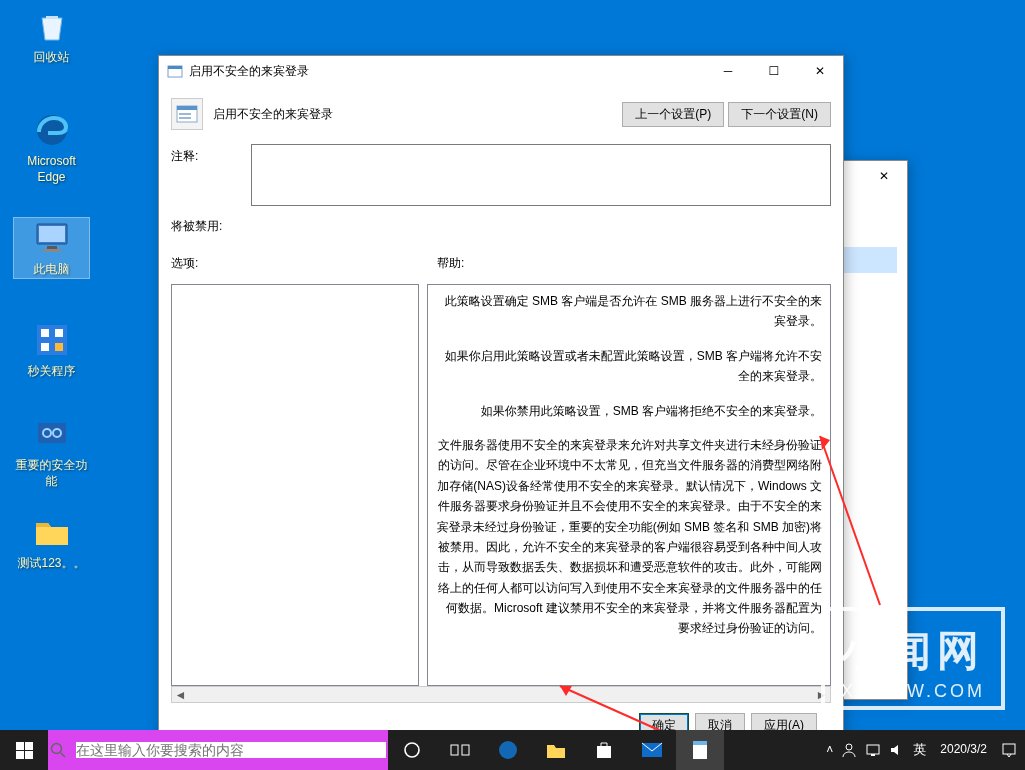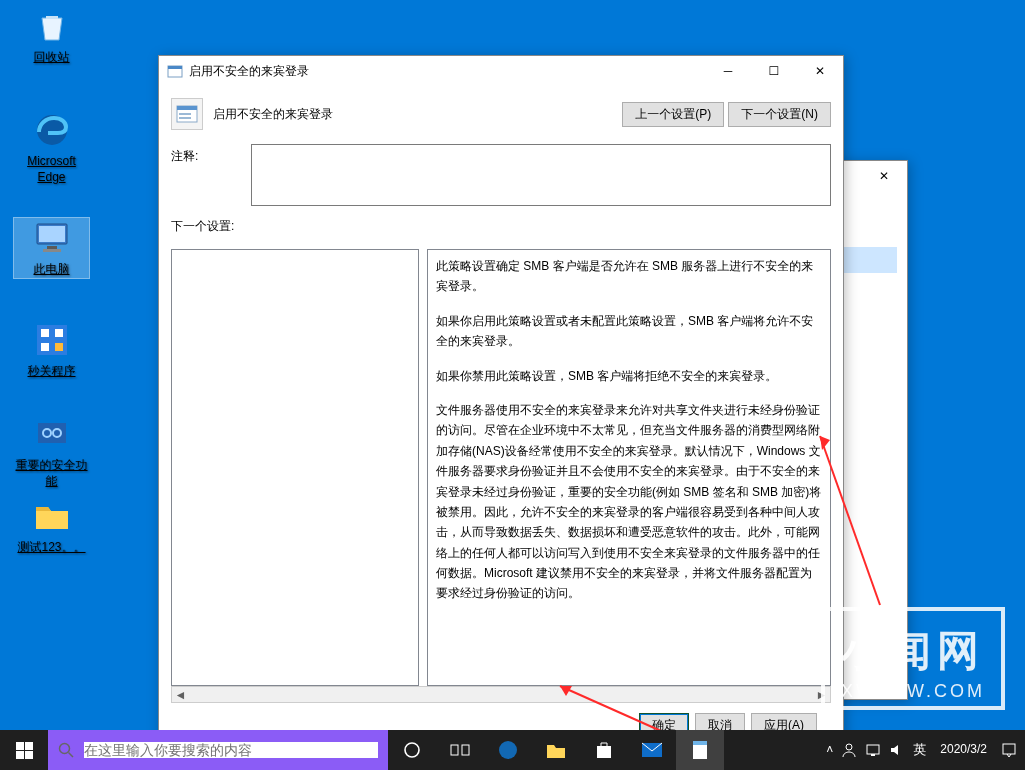--- a/index.html
+++ b/index.html
@@ -1,28 +1,28 @@
 <!DOCTYPE html>
 <html><head>
 <meta charset="utf-8">
 <style>
 * { margin: 0; padding: 0; box-sizing: border-box; font-family: "Microsoft YaHei", "Segoe UI", Tahoma, sans-serif; }
 body { width: 1025px; height: 770px; overflow: hidden; background: #0078d7; position: relative; }
 
 
 .desktop { position: absolute; inset: 0; }
-.desktop-icon { position: absolute; width: 75px; text-align: center; color: #000000; font-size: 12px; cursor: pointer; text-decoration: underline; }
+.desktop-icon { position: absolute; width: 75px; text-align: center; color: #fef9c3; font-size: 12px; cursor: pointer; }
 .desktop-icon .ico { width: 40px; height: 40px; margin: 0 auto 4px; display: flex; align-items: center; justify-content: center; }
 .desktop-icon .lbl { text-shadow: 1px 1px 2px rgba(0,0,0,.5); line-height: 1.3; }
 .desktop-icon.selected { background: rgba(255,255,255,.25); outline: 1px solid rgba(255,255,255,.5); }
 
 
 .taskbar { position: absolute; left: 0; right: 0; bottom: 0; height: 40px; background: #1f1f1f; display: flex; align-items: stretch; color: #fff; }
 .taskbar .start { width: 48px; display: flex; align-items: center; justify-content: center; }
-.taskbar .search { flex: 0 0 340px; display: flex; align-items: center; background: #8b5cf6; color: #555; font-size: 14px; padding: 0 10px; gap: 10px; }
+.taskbar .search { flex: 0 0 340px; display: flex; align-items: center; background: #d946ef; color: #555; font-size: 14px; padding: 0 2px; gap: 10px; }
 .taskbar .tbtn { width: 48px; display: flex; align-items: center; justify-content: center; }
 .taskbar .tray { margin-left: auto; display: flex; align-items: center; gap: 8px; padding: 0 8px; font-size: 12px; }
 .tray .clock { text-align: center; line-height: 1.1; font-size: 12px; padding: 0 6px; }
 
 
 .window { position: absolute; background: #fff; border: 1px solid #888; box-shadow: 2px 2px 12px rgba(0,0,0,.25); display: flex; flex-direction: column; }
 .win-main { left: 158px; top: 55px; width: 686px; height: 698px; }
 .win-back { left: 648px; top: 160px; width: 260px; height: 540px; z-index: -1; }
 .titlebar { height: 30px; display: flex; align-items: center; padding: 0 0 0 8px; font-size: 12px; color: #000; }
 .titlebar .ticon { width: 16px; height: 16px; margin-right: 6px; }
@@ -43,21 +43,21 @@
 .cfg-right { flex: 1; }
 .cfg-right .field { display: flex; align-items: flex-start; gap: 10px; margin-bottom: 8px; }
 .cfg-right .field .flabel { width: 70px; text-align: left; padding-top: 4px; }
 .cfg-right textarea { flex: 1; height: 62px; border: 1px solid #7a7a7a; resize: none; font-family: inherit; font-size: 12px; padding: 2px; }
 .cfg-right input[type=text] { flex: 1; border: 1px solid #7a7a7a; font-size: 12px; padding: 3px 4px; background: #f9f9f9; }
 
 .mid-row { display: flex; gap: 18px; margin-top: 12px; }
 .mid-row .col { flex: 1; }
 .mid-row .col .clabel { margin-bottom: 6px; }
 .panes { display: flex; gap: 8px; flex: 1; margin-top: 6px; min-height: 0; }
-.pane { border: 1px solid #828790; flex: 1; padding: 6px 8px; font-size: 12px; line-height: 1.7; overflow-y: auto; }
+.pane { border: 1px solid #828790; flex: 1; padding: 6px 8px; font-size: 12px; line-height: 1.7; overflow-y: auto; text-align: right; }
 .pane.options { flex: 0 0 248px; background: #fff; }
 .pane.help { background: #fff; }
 .pane.help p { margin-bottom: 14px; }
 
 .dialog-footer { display: flex; justify-content: flex-end; gap: 6px; padding: 10px 14px 14px; }
 .hscroll { height: 17px; background: #f0f0f0; border: 1px solid #cdcdcd; display: flex; align-items: center; margin: 0 0 0 0; }
 .hscroll .arrow { width: 17px; height: 15px; display: flex; align-items: center; justify-content: center; color: #606060; background: #f0f0f0; }
 .hscroll .track { flex: 1; }
 
 
@@ -116,21 +116,21 @@
   <div class="desktop-icon" style="left:14px; top:414px">
     <div class="ico">
         <svg width="34" height="34" viewBox="0 0 34 34">
           <rect x="3" y="6" width="28" height="20" fill="#2060b0"></rect>
           <circle cx="12" cy="16" r="4" fill="none" stroke="#9fd2ff" stroke-width="2"></circle>
           <circle cx="22" cy="16" r="4" fill="none" stroke="#9fd2ff" stroke-width="2"></circle>
         </svg>
       </div>
     <div class="lbl">重要的安全功能</div>
   </div>
-  <div class="desktop-icon" style="left:14px; top:496px">
+  <div class="desktop-icon" style="left:14px; top:512px">
     <div class="ico">
         <svg width="38" height="34" viewBox="0 0 38 34">
           <path d="M3 8h12l3 4h17v18H3z" fill="#ffd65a"></path>
           <path d="M3 8h12l3 4H3z" fill="#e9b73a"></path>
         </svg>
       </div>
     <div class="lbl">测试123。。</div>
   </div>
 </div>
 
@@ -177,25 +177,33 @@
       </div>
     </div>
 
     <div class="config-row">
       <div class="cfg-right">
         <div class="field">
           <span class="flabel">注释:</span>
           <textarea value="" style=""></textarea>
         </div>
         <div class="field">
-          <span class="flabel">下一个设置:</span>
-        </div>
-      </div>
-    </div>
-
+          <span class="flabel">将被禁用:</span>
+        </div>
+      </div>
+    </div>
+
+    <div class="mid-row">
+      <div class="col" style="flex:0 0 248px">
+          <div class="clabel">选项:</div>
+        </div>
+      <div class="col">
+          <div class="clabel">帮助:</div>
+        </div>
+    </div>
 
     <div class="panes">
       <div class="pane options"></div>
       <div class="pane help">
         <p>此策略设置确定 SMB 客户端是否允许在 SMB 服务器上进行不安全的来宾登录。</p>
         <p>如果你启用此策略设置或者未配置此策略设置，SMB 客户端将允许不安全的来宾登录。</p>
         <p>如果你禁用此策略设置，SMB 客户端将拒绝不安全的来宾登录。</p>
         <p>文件服务器使用不安全的来宾登录来允许对共享文件夹进行未经身份验证的访问。尽管在企业环境中不太常见，但充当文件服务器的消费型网络附加存储(NAS)设备经常使用不安全的来宾登录。默认情况下，Windows 文件服务器要求身份验证并且不会使用不安全的来宾登录。由于不安全的来宾登录未经过身份验证，重要的安全功能(例如 SMB 签名和 SMB 加密)将被禁用。因此，允许不安全的来宾登录的客户端很容易受到各种中间人攻击，从而导致数据丢失、数据损坏和遭受恶意软件的攻击。此外，可能网络上的任何人都可以访问写入到使用不安全来宾登录的文件服务器中的任何数据。Microsoft 建议禁用不安全的来宾登录，并将文件服务器配置为要求经过身份验证的访问。</p>
       </div>
     </div>

